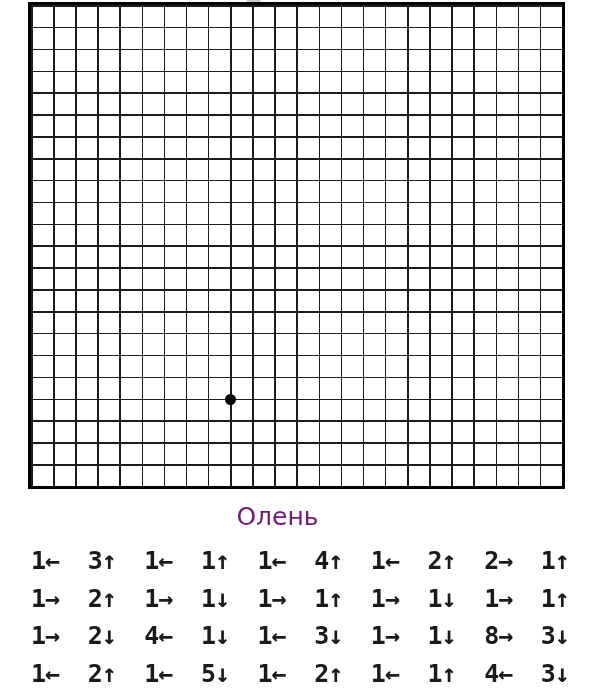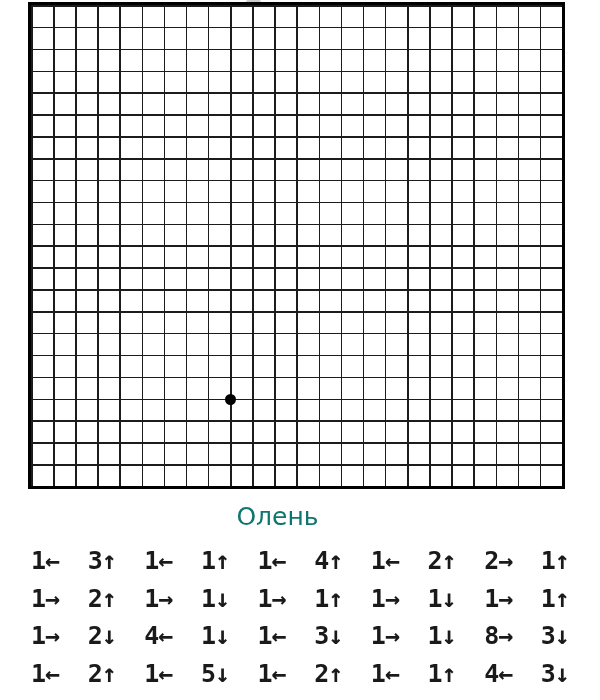--- a/index.html
+++ b/index.html
@@ -52,21 +52,21 @@
   
   .title {
     position: absolute;
     left: 0;
     top: 502px;
     width: 555px;
     text-align: center;
     font-family: "DejaVu Sans", sans-serif;
     font-size: 25px;
     font-weight: 500;
-    color: #0f766e;
+    color: #701a75;
   }
   
   .instructions {
     position: absolute;
     left: 20px;
     top: 542px;
     width: 560px;
   }
   .instr-row {
     display: flex;

